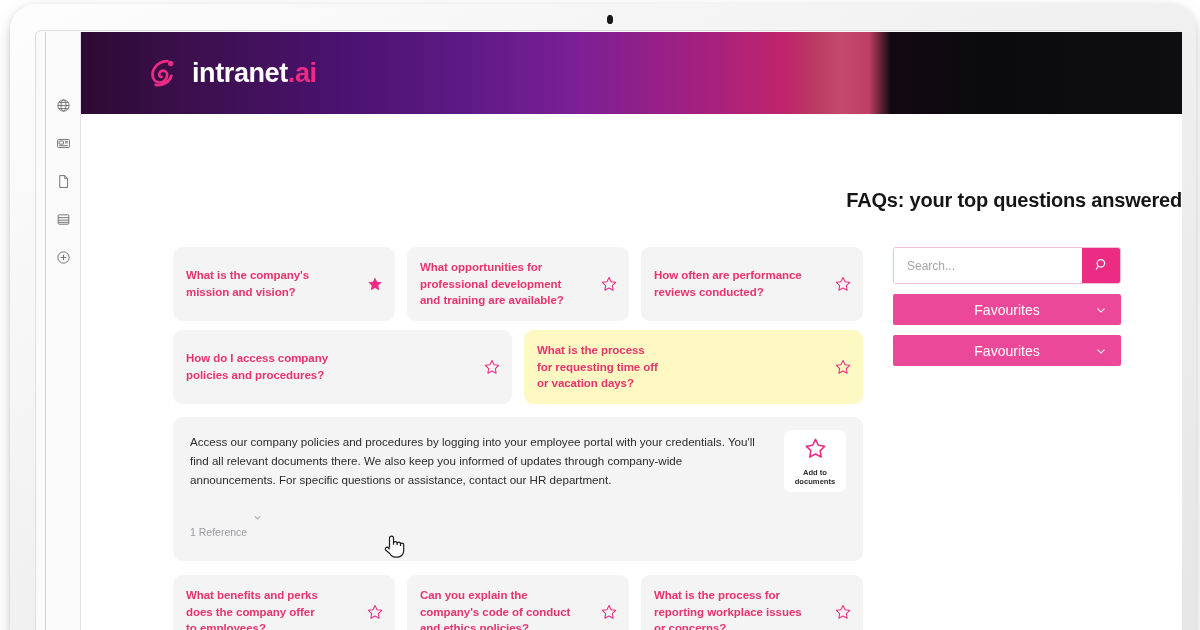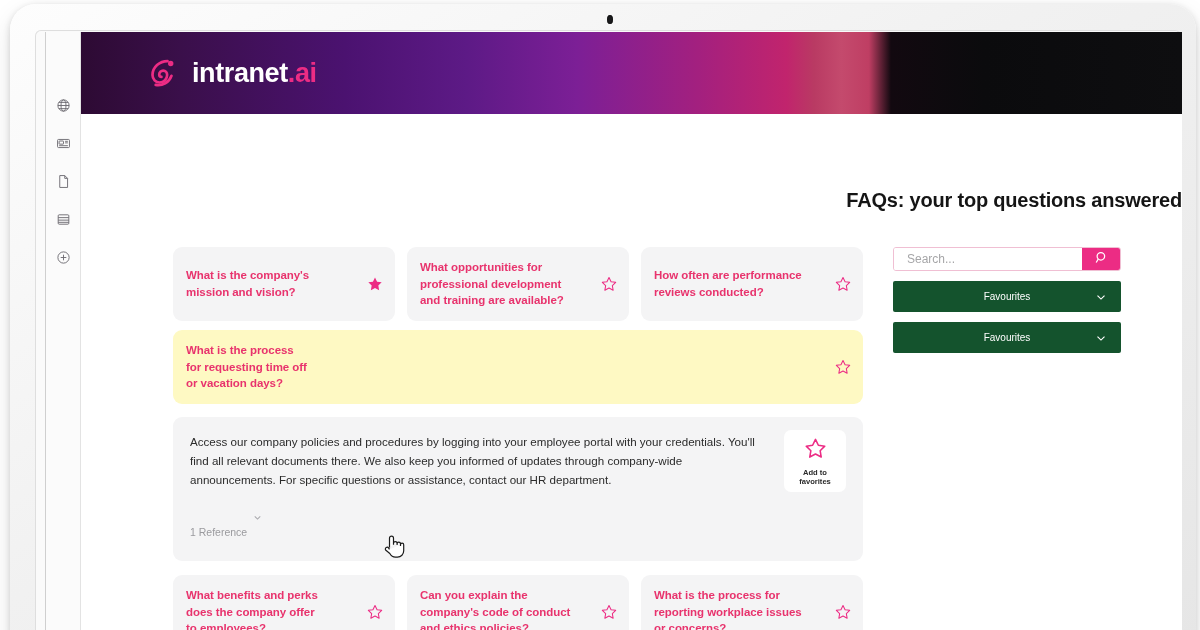--- a/index.html
+++ b/index.html
@@ -206,21 +206,21 @@
   }
 
   
   #side {
     position: absolute;
     left: 812px; top: 133px;
     width: 228px;
     display: flex; flex-direction: column; gap: 10px;
   }
   #searchbox {
-    display: flex; height: 24px;
+    display: flex; height: 37px;
     border: 1px solid #f0bfd3;
     border-radius: 3px;
     overflow: hidden;
     background: #fff;
   }
   #search-input {
     flex: 1;
     border: none; outline: none;
     padding: 0 13px;
     font-family: "Liberation Sans", sans-serif;
@@ -232,25 +232,25 @@
   #search-btn {
     width: 38px;
     background: #ec2c84;
     border: none;
     display: flex; align-items: center; justify-content: center;
     cursor: pointer;
   }
   .drop-btn {
     position: relative;
     height: 31px;
-    background: #14532d;
+    background: #ec4899;
     border-radius: 2px;
     display: flex; align-items: center; justify-content: center;
     color: #fff;
-    font-size: 10px;
+    font-size: 14px;
     cursor: pointer;
   }
   .drop-btn .chev {
     position: absolute; right: 13px;
     display: flex; align-items: center;
   }
 </style>
 </head>
 <body>
 
@@ -335,20 +335,29 @@
             <div class="faq-q">How often are performance
 reviews conducted?</div>
             <div class="faq-star">
               <svg width="18" height="18" viewBox="0 0 24 24" fill="none" stroke="#ec2c84" stroke-width="1.4" stroke-linejoin="round">
                 <path d="M12 3.3l2.75 5.57 6.15.9-4.45 4.33 1.05 6.12L12 17.33l-5.5 2.89 1.05-6.12L3.1 9.77l6.15-.9z"></path>
               </svg>
             </div>
           </div>
         </div>
       <div class="faq-row" id="row2">
+          <div class="faq-card">
+            <div class="faq-q">How do I access company
+policies and procedures?</div>
+            <div class="faq-star">
+              <svg width="18" height="18" viewBox="0 0 24 24" fill="none" stroke="#ec2c84" stroke-width="1.4" stroke-linejoin="round">
+                <path d="M12 3.3l2.75 5.57 6.15.9-4.45 4.33 1.05 6.12L12 17.33l-5.5 2.89 1.05-6.12L3.1 9.77l6.15-.9z"></path>
+              </svg>
+            </div>
+          </div>
           <div class="faq-card selected">
             <div class="faq-q">What is the process
 for requesting time off
 or vacation days?</div>
             <div class="faq-star">
               <svg width="18" height="18" viewBox="0 0 24 24" fill="none" stroke="#ec2c84" stroke-width="1.4" stroke-linejoin="round">
                 <path d="M12 3.3l2.75 5.57 6.15.9-4.45 4.33 1.05 6.12L12 17.33l-5.5 2.89 1.05-6.12L3.1 9.77l6.15-.9z"></path>
               </svg>
             </div>
           </div>
@@ -399,21 +408,21 @@
         </div>
 
 
         <div id="fav-box">
           <span>
             <svg width="25" height="25" viewBox="0 0 24 24" fill="none" stroke="#ec2c84" stroke-width="1.5" stroke-linejoin="round">
               <path d="M12 3.3l2.75 5.57 6.15.9-4.45 4.33 1.05 6.12L12 17.33l-5.5 2.89 1.05-6.12L3.1 9.77l6.15-.9z"></path>
             </svg>
           </span>
           <span id="fav-box-label">Add to
-favorites</span>
+documents</span>
         </div>
       </section>
 
       <aside id="side">
         <div id="searchbox">
           <input id="search-input" type="text" placeholder="Search..." style="">
           <button id="search-btn">
             <span>
               <svg width="15" height="15" viewBox="0 0 24 24" fill="none" stroke="#ffffff" stroke-width="2">
                 <circle cx="11" cy="10" r="6"></circle>

